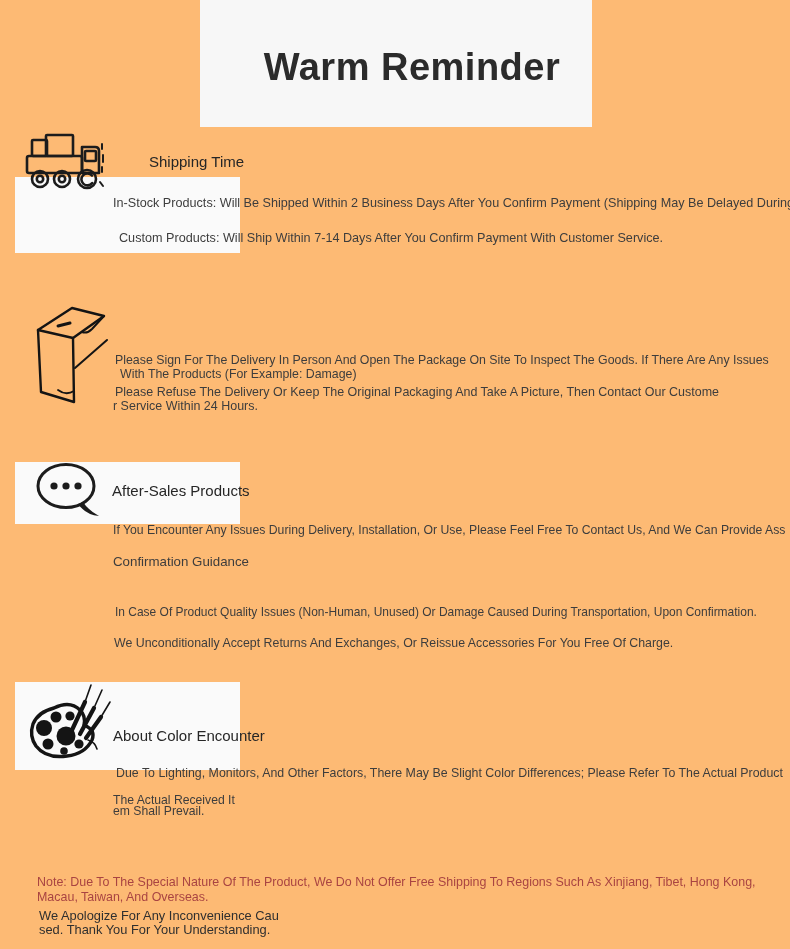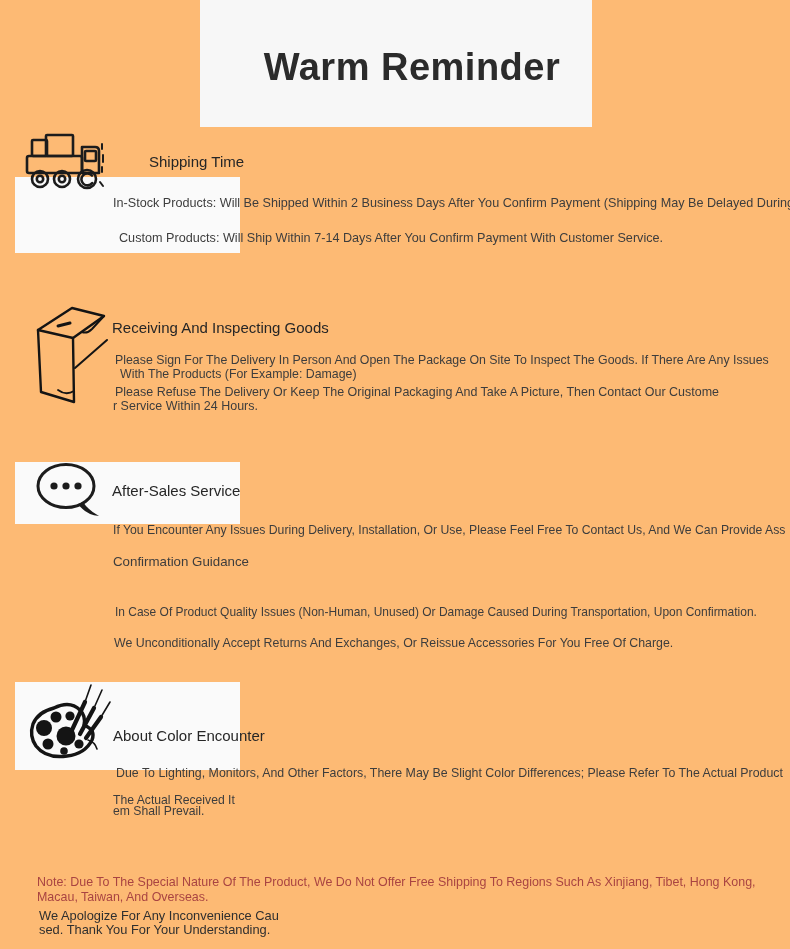--- a/index.html
+++ b/index.html
@@ -63,36 +63,35 @@
   <span class="icon" style="left:28px;top:296px;">
     <svg width="82" height="116" viewBox="0 0 82 116" fill="none" stroke="#141414" stroke-width="2.4" stroke-linecap="round" stroke-linejoin="round">
       <path d="M10 34 L44 12 L76 20 L45 42 Z"></path>
       <path d="M10 34 L13 96 L46 106 L45 42"></path>
       <path d="M76 20 L64 33 q-5 5 -10 3" stroke-width="2"></path>
       <path d="M47 72 L79 44" stroke-width="2"></path>
       <path d="M30 30 l12 -3" stroke-width="3"></path>
       <path d="M30 94 q8 6 16 1" stroke-width="1.8"></path>
     </svg>
   </span>
-  <div class="h" style="left:112px;top:319px;">Receiving And Inspecting Goods</div>
   <div class="t sx95" style="left:115px;top:352px;font-size:13px;">Please Sign For The Delivery In Person And Open The Package On Site To Inspect The Goods. If There Are Any Issues</div>
   <div class="t sx95" style="left:120px;top:366px;font-size:13px;">With The Products (For Example: Damage)</div>
   <div class="t sx96" style="left:115px;top:384px;font-size:13px;">Please Refuse The Delivery Or Keep The Original Packaging And Take A Picture, Then Contact Our Custome</div>
   <div class="t sx96" style="left:113px;top:398px;font-size:13px;">r Service Within 24 Hours.</div>
 
   <span class="icon" style="left:33px;top:460px;">
     <svg width="74" height="62" viewBox="0 0 74 62" fill="none" stroke="#1c1c1c" stroke-width="3" stroke-linecap="round">
       <ellipse cx="33" cy="26" rx="28" ry="21.5"></ellipse>
       <circle cx="21" cy="26" r="3.6" fill="#1c1c1c" stroke="none"></circle>
       <circle cx="33" cy="26" r="3.6" fill="#1c1c1c" stroke="none"></circle>
       <circle cx="45" cy="26" r="3.6" fill="#1c1c1c" stroke="none"></circle>
       <path d="M45 44 Q53 55 66 56 Q55 50 50 42 Z" fill="#1c1c1c" stroke="none"></path>
     </svg>
   </span>
-  <div class="h" style="left:112px;top:482px;">After-Sales Service</div>
+  <div class="h" style="left:112px;top:482px;">After-Sales Products</div>
   <div class="t sx92" style="left:113px;top:522px;">If You Encounter Any Issues During Delivery, Installation, Or Use, Please Feel Free To Contact Us, And We Can Provide Ass</div>
   <div class="t" style="left:113px;top:554px;">Confirmation Guidance</div>
   <div class="t sx90" style="left:115px;top:604px;">In Case Of Product Quality Issues (Non-Human, Unused) Or Damage Caused During Transportation, Upon Confirmation.</div>
   <div class="t sx93" style="left:114px;top:635px;">We Unconditionally Accept Returns And Exchanges, Or Reissue Accessories For You Free Of Charge.</div>
 
   <span class="icon" style="left:22px;top:680px;">
     <svg width="92" height="88" viewBox="0 0 92 88" fill="none" stroke="#141414" stroke-width="3.4" stroke-linecap="round" stroke-linejoin="round">
       <path d="M32 28 Q48 20 58 30 Q64 36 62 45 Q74 50 70 60 Q63 74 45 76 Q24 79 14 66 Q7 56 11 44 Q16 32 32 28 Z"></path>
       <g fill="#141414" stroke="none">
         <circle cx="22" cy="48" r="8"></circle>

